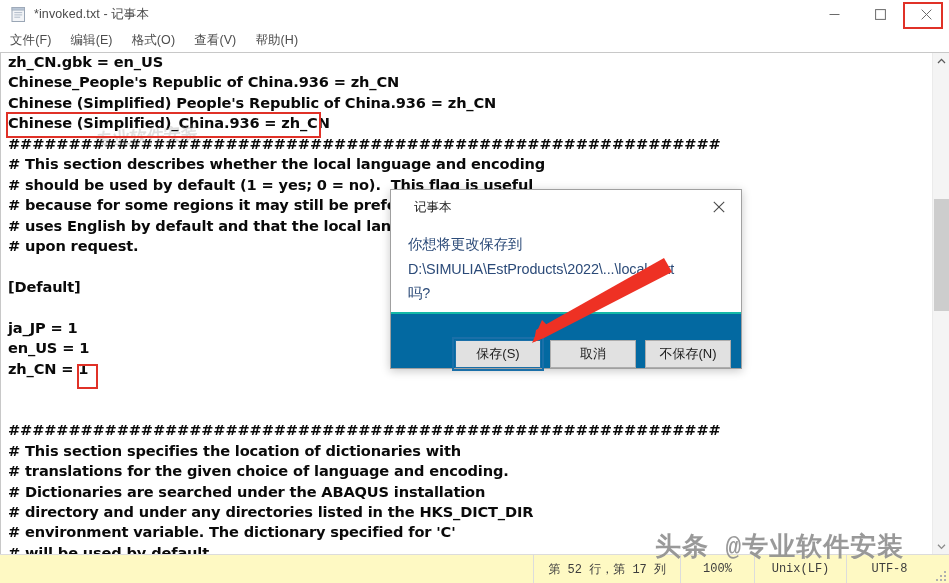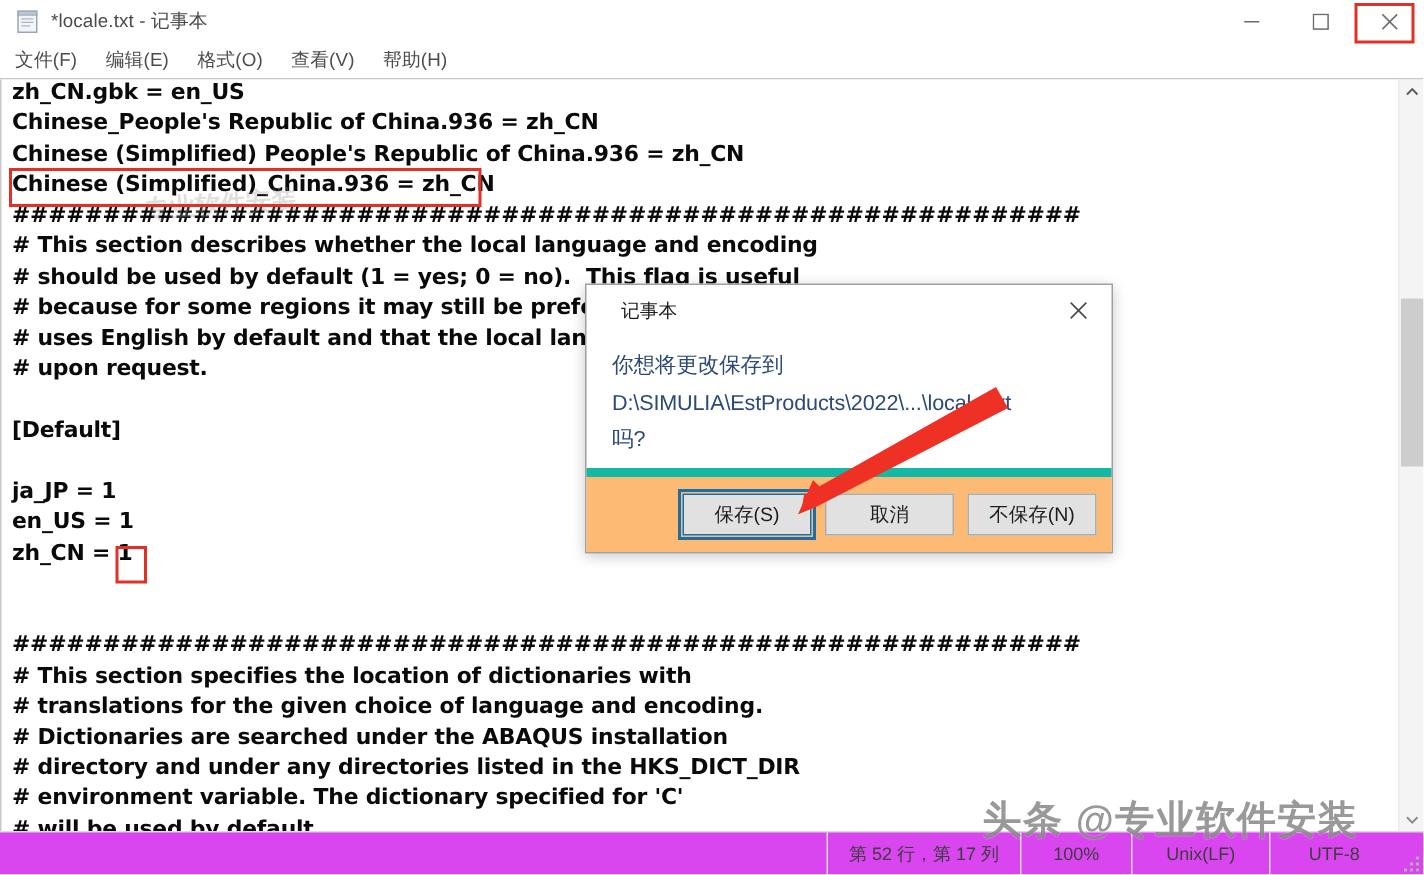--- a/index.html
+++ b/index.html
@@ -160,28 +160,29 @@
     background: #cdcdcd;
   }
 
   
   .statusbar {
     position: absolute;
     left: 0;
     bottom: 0;
     width: 949px;
     height: 29px;
-    background: #d946ef;
+    background: #fef9c3;
     border-top: 1px solid #dcdcdc;
     box-sizing: border-box;
     display: flex;
     align-items: center;
     justify-content: flex-end;
     font-size: 12px;
     color: #3d3d3d;
+    font-family: Liberation Mono, monospace;
   }
   .sb-cell {
     padding: 0 14px;
     height: 29px;
     display: flex;
     align-items: center;
     justify-content: center;
     border-left: 1px solid #dcdcdc;
     white-space: nowrap;
     box-sizing: border-box;
@@ -277,25 +278,25 @@
     color: #2b4a78;
     white-space: pre-line;
     letter-spacing: -0.1px;
   }
   .dlg-footer {
     position: absolute;
     left: 0;
     bottom: 0;
     width: 100%;
     height: 56px;
-    background: #fdba74;
-    border-top: 6px solid #14b8a6;
-    box-sizing: border-box;
-    display: flex;
-    align-items: center;
+    background: #0369a1;
+    border-top: 2px solid #14b8a6;
+    box-sizing: border-box;
+    display: flex;
+    align-items: flex-end;
     justify-content: flex-end;
     padding-right: 10px;
   }
   .dlg-btn {
     height: 28px;
     min-width: 86px;
     background: #e1e1e1;
     border: 1px solid #adadad;
     font-size: 13px;
     color: #1c1c1c;
@@ -312,21 +313,21 @@
     border-color: #1a6fa8;
   }
 
   
   .watermark {
     position: absolute;
     left: 655px;
     top: 529px;
     font-size: 26px;
     color: rgba(70,70,70,0.55);
-    font-family: Liberation Sans, sans-serif;
+    font-family: Liberation Mono, monospace;
     letter-spacing: 1px;
     white-space: nowrap;
     z-index: 50;
     pointer-events: none;
     font-weight: 600;
     text-shadow: 0 0 1px rgba(255,255,255,0.8);
   }
   .wm-ghost {
     position: absolute;
     left: 95px;
@@ -347,21 +348,21 @@
   <div class="titlebar">
     <span class="tb-icon">
       <svg width="17" height="17" viewBox="0 0 17 17">
         <rect x="2" y="1.5" width="12.5" height="14" fill="#f2f4f7" stroke="#9aa6b5" stroke-width="1"></rect>
         <rect x="2" y="1.5" width="12.5" height="2.6" fill="#b9c6d6" stroke="#9aa6b5" stroke-width="0.7"></rect>
         <line x1="4.3" y1="6.6" x2="12.2" y2="6.6" stroke="#aab6c4" stroke-width="0.9"></line>
         <line x1="4.3" y1="8.9" x2="12.2" y2="8.9" stroke="#aab6c4" stroke-width="0.9"></line>
         <line x1="4.3" y1="11.2" x2="10.2" y2="11.2" stroke="#aab6c4" stroke-width="0.9"></line>
       </svg>
     </span>
-    <span class="tb-title">*locale.txt - 记事本</span>
+    <span class="tb-title">*invoked.txt - 记事本</span>
 
     <div class="win-controls">
       <div class="win-btn">
         <svg width="11" height="11" viewBox="0 0 11 11">
             <line x1="0.5" y1="5.5" x2="10.5" y2="5.5" stroke="#6b6b6b" stroke-width="1"></line>
           </svg>
       </div>
       <div class="win-btn">
         <svg width="11" height="11" viewBox="0 0 11 11">
             <rect x="0.6" y="0.6" width="9.8" height="9.8" fill="none" stroke="#6b6b6b" stroke-width="1"></rect>

